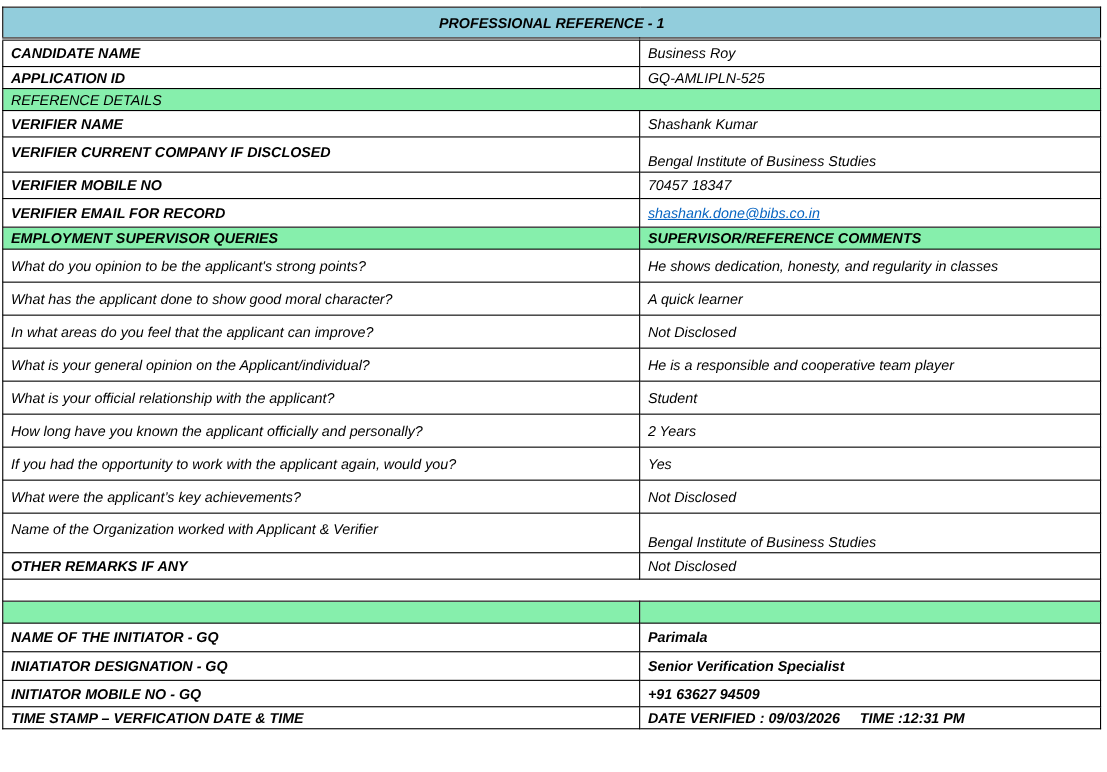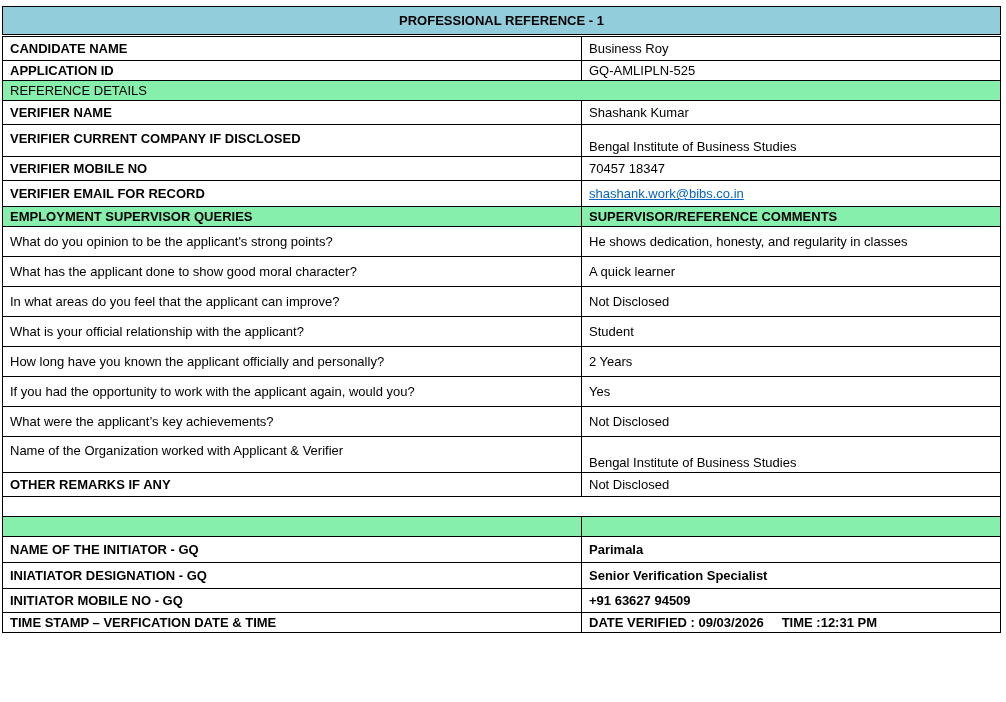--- a/index.html
+++ b/index.html
@@ -1,19 +1,19 @@
 <!DOCTYPE html>
 <html><head>
   <meta charset="utf-8">
   <style>
     html, body { margin: 0; padding: 0; background: #ffffff; }
     body { width: 1006px; height: 702px; position: relative; overflow: hidden;
            font-family: "Liberation Sans", "DejaVu Sans", sans-serif; font-size: 13px; color: #000; }
     table { position: absolute; left: 2px; top: 6px; width: 998px; border-collapse: collapse; table-layout: fixed; }
-    td { border: 1.5px solid #000; padding: 0 7px; vertical-align: middle; white-space: nowrap; overflow: hidden; }
+    td { border: 1.5px solid #000; padding: 0 7px; vertical-align: middle; white-space: nowrap; overflow: hidden; font-style: italic; }
     col.c1 { width: 579px; }
     col.c2 { width: 419px; }
     .hdr td { background: #86efac; }
     .title td { background: #92cddc; height: 27px; text-align: center; font-weight: bold; border-bottom: 3px double #000; }
     .b { font-weight: bold; }
     tr.r24 td { height: 23px; }
     tr.r26 td { height: 25px; }
     tr.r30 td { height: 29px; }
     tr.r20 td { height: 19px; margin-top: 36px; }
     td.bottomtext { vertical-align: bottom; padding-bottom: 2px; }
@@ -54,40 +54,44 @@
       <td class="b toptext">VERIFIER CURRENT COMPANY IF DISCLOSED</td>
       <td class="bottomtext">Bengal Institute of Business Studies</td>
     </tr>
     <tr class="r24">
       <td class="b">VERIFIER MOBILE NO</td>
       <td>70457 18347</td>
     </tr>
     <tr class="r26">
       <td class="b">VERIFIER EMAIL FOR RECORD</td>
       <td>
-        <a class="email">shashank.work@bibs.co.in</a>
+        <a class="email">shashank.done@bibs.co.in</a>
       </td>
     </tr>
 
     <tr class="hdr r20">
       <td class="b">EMPLOYMENT SUPERVISOR QUERIES</td>
       <td class="b">SUPERVISOR/REFERENCE COMMENTS</td>
     </tr>
 
     <tr class="r30">
       <td>What do you opinion to be the applicant's strong points?</td>
       <td>He shows dedication, honesty, and regularity in classes</td>
     </tr>
     <tr class="r30">
       <td>What has the applicant done to show good moral character?</td>
       <td>A quick learner</td>
     </tr>
     <tr class="r30">
       <td>In what areas do you feel that the applicant can improve?</td>
       <td>Not Disclosed</td>
+    </tr>
+    <tr class="r30">
+      <td>What is your general opinion on the Applicant/individual?</td>
+      <td>He is a responsible and cooperative team player</td>
     </tr>
     <tr class="r30">
       <td>What is your official relationship with the applicant?</td>
       <td>Student</td>
     </tr>
     <tr class="r30">
       <td>How long have you known the applicant officially and personally?</td>
       <td>2 Years</td>
     </tr>
     <tr class="r30">

